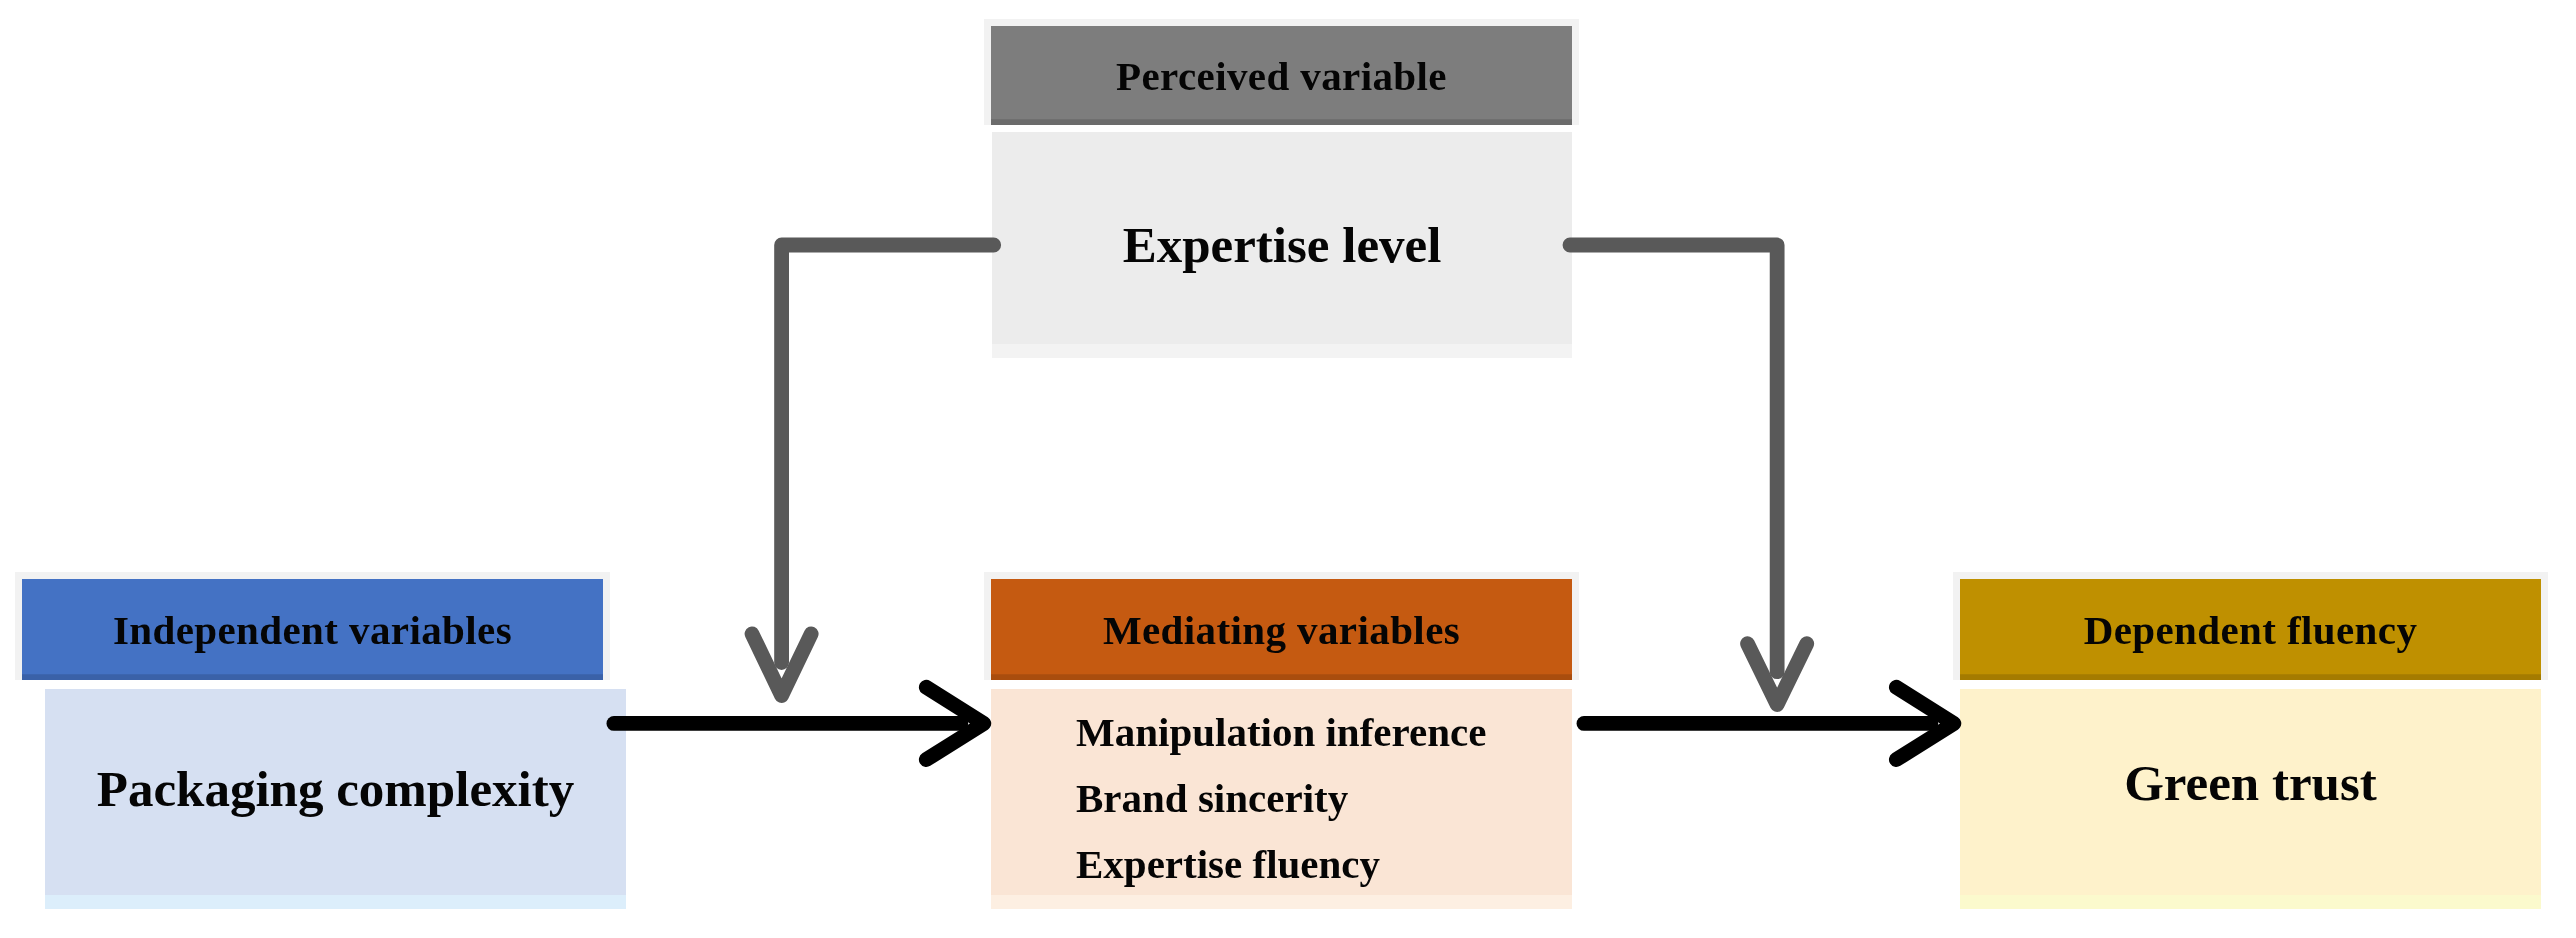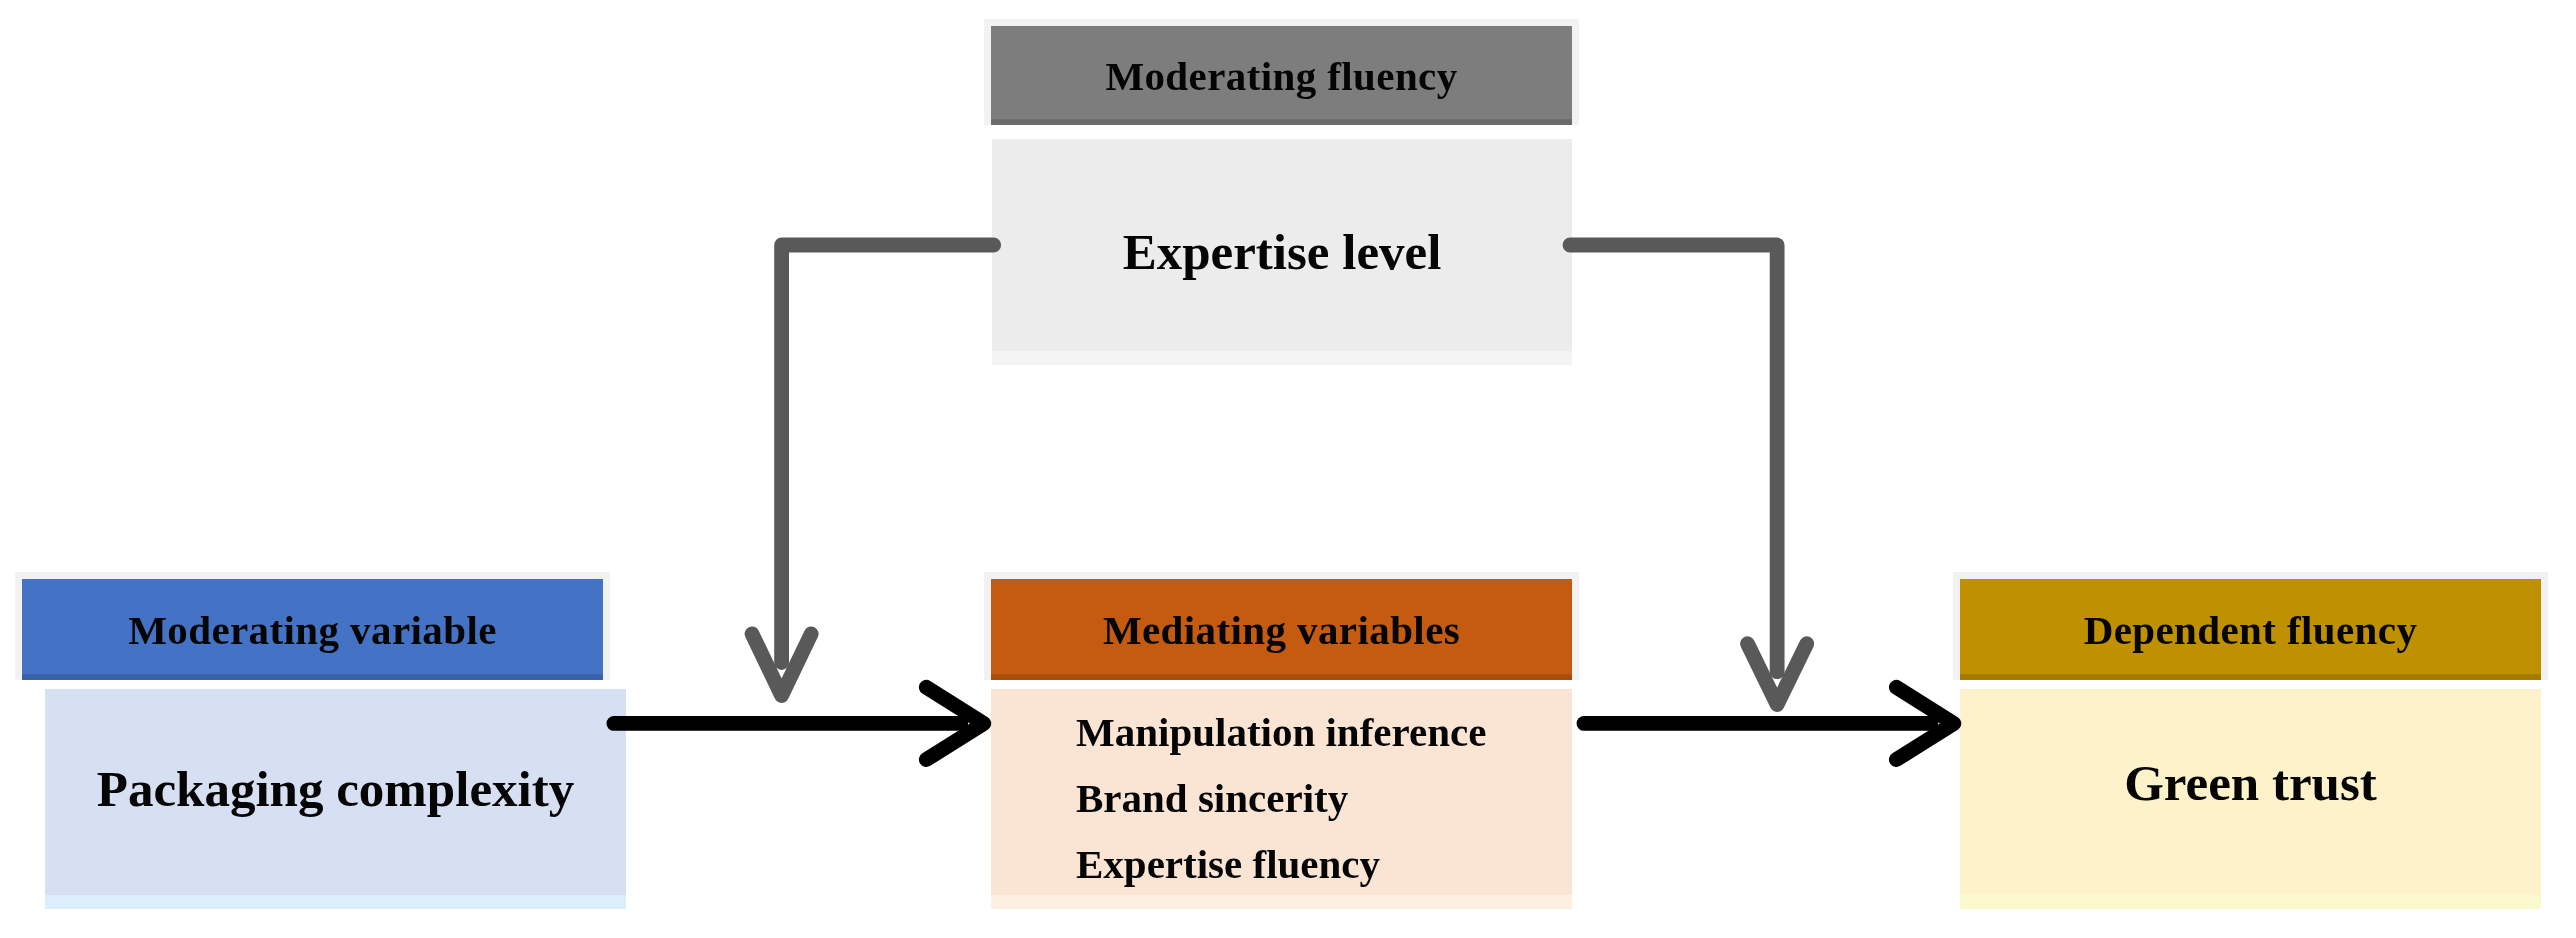--- a/index.html
+++ b/index.html
@@ -44,21 +44,20 @@
   
   .hdr-moderating {
     left: 984px; top: 19px; width: 595px; height: 106px;
     background: #7d7d7d;
     box-shadow: inset 0 -5.8px 0 rgba(0,0,0,0.14);
   }
   .bdy-moderating {
     left: 992px; top: 132px; width: 580px; height: 226px;
     background: #ececec;
     box-shadow: inset 0 -14px 0 #f3f3f3;
-    margin-top: 7px;
   }
 
   
   .hdr-independent {
     left: 15px; top: 572px; width: 595px; height: 108px;
     background: #4472c4;
     box-shadow: inset 0 -5.8px 0 rgba(0,0,0,0.14);
   }
   .bdy-independent {
     left: 22px; top: 689px; width: 581px; height: 220px;
@@ -109,28 +108,28 @@
     height: 938px;
     pointer-events: none;
   }
 </style>
 </head>
 <body>
 
 <div class="stage">
 
   <div class="hdr hdr-moderating">
-    <span>Moderating fluency</span>
+    <span>Perceived variable</span>
   </div>
   <div class="bdy bdy-moderating">
     <span>Expertise level</span>
   </div>
 
   <div class="hdr hdr-independent">
-    <span>Moderating variable</span>
+    <span>Independent variables</span>
   </div>
   <div class="bdy bdy-independent">
     <span>Packaging complexity</span>
   </div>
 
   <div class="hdr hdr-mediating">
     <span>Mediating variables</span>
   </div>
   <div class="bdy bdy-mediating">
     <div class="med-item">Manipulation inference</div>

